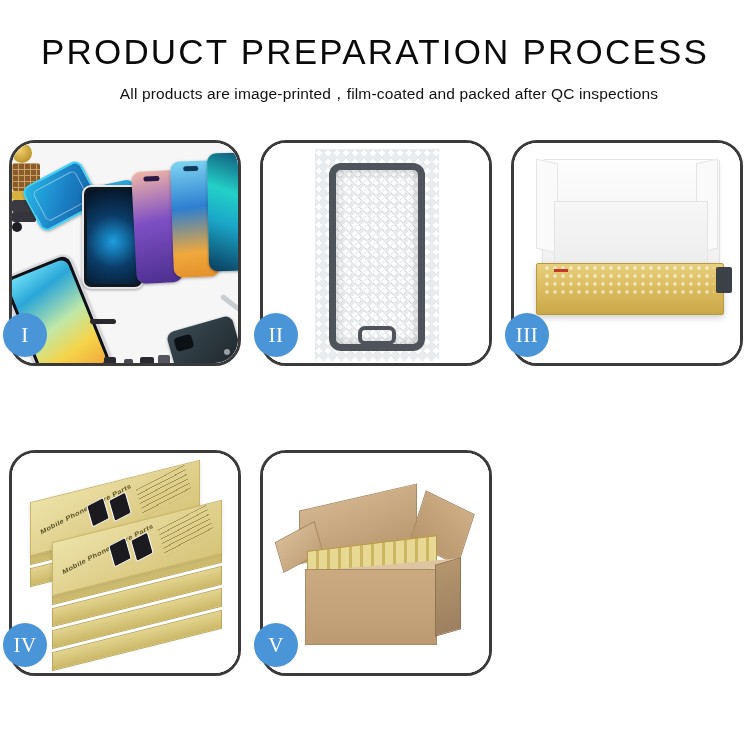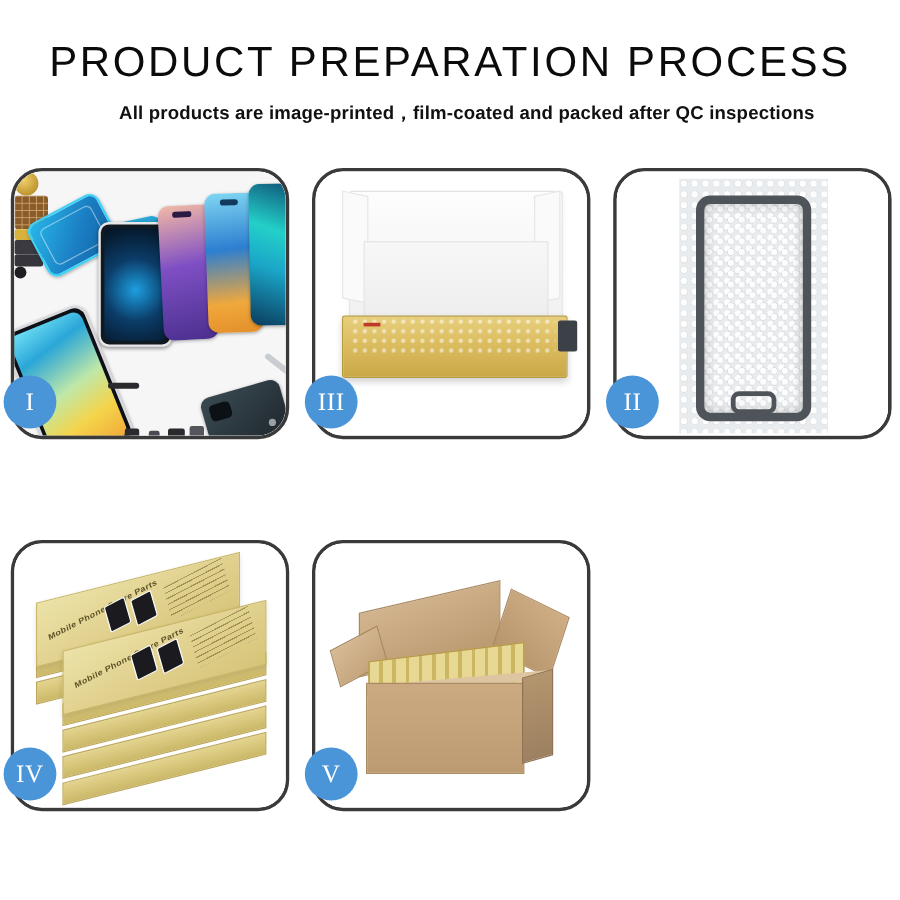--- a/index.html
+++ b/index.html
@@ -27,21 +27,21 @@
     font-weight: 500;
     letter-spacing: 2.2px;
     color: #0b0b0b;
     line-height: 1.05;
     margin: 0;
     white-space: nowrap;
   }
   .page-subtitle {
     font-family: "Liberation Sans", sans-serif;
     font-size: 15.5px;
-    font-weight: 700;
+    font-weight: 400;
     letter-spacing: 0.15px;
     color: #111111;
     margin: 13px 0 0 0;
     white-space: nowrap;
     padding-left: 28px;
   }
 
   
   .panel-grid {
     position: absolute;
@@ -366,45 +366,45 @@
         <div class="tool-a"></div>
         <div class="tool-b"></div>
         <div class="tool-c"></div>
       </div>
     </div>
     <div class="step-badge">I</div>
   </div>
 
   <div class="panel">
     <div class="panel-inner">
+      <div class="scene-bubble">
+        <div class="bubble-sheet">
+          <div class="bubble-screen">
+            <div class="bubble-home"></div>
+          </div>
+        </div>
+      </div>
+    </div>
+    <div class="step-badge">II</div>
+  </div>
+
+  <div class="panel">
+    <div class="panel-inner">
       <div class="scene-box3">
         <div class="b3-lidback"></div>
         <div class="b3-flapL"></div>
         <div class="b3-flapR"></div>
         <div class="b3-inner"></div>
         <div class="b3-tray"></div>
         <div class="b3-trayinner"></div>
         <div class="b3-red"></div>
         <div class="b3-conn"></div>
       </div>
     </div>
     <div class="step-badge">III</div>
-  </div>
-
-  <div class="panel">
-    <div class="panel-inner">
-      <div class="scene-bubble">
-        <div class="bubble-sheet">
-          <div class="bubble-screen">
-            <div class="bubble-home"></div>
-          </div>
-        </div>
-      </div>
-    </div>
-    <div class="step-badge">II</div>
   </div>
 
   <div class="panel">
     <div class="panel-inner">
       <div class="scene-stack">
         <div class="edge e1"></div>
         <div class="edge e2"></div>
         <div class="edge e3"></div>
         <div class="edge e4"></div>
         <div class="edge e5"></div>

